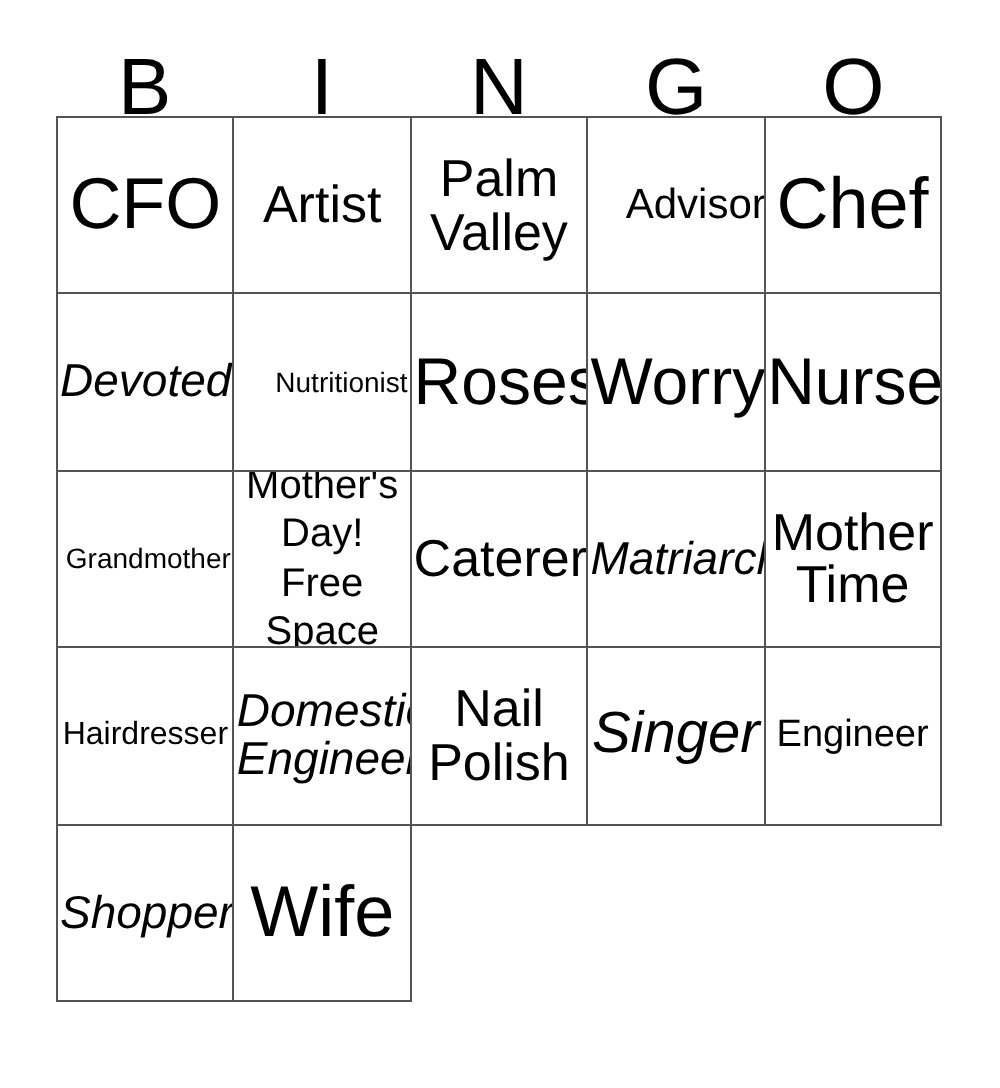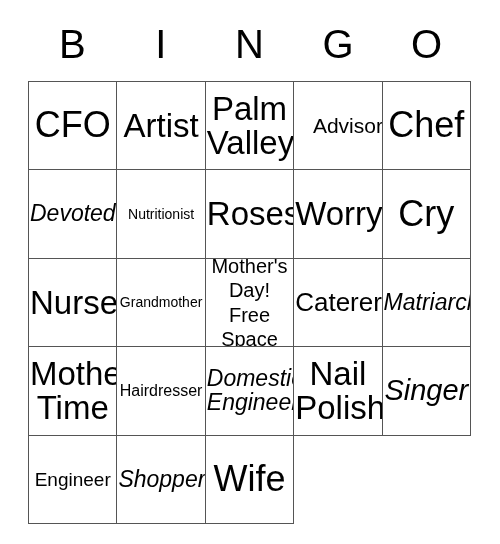--- a/index.html
+++ b/index.html
@@ -35,21 +35,21 @@
     justify-content: center;
     font-size: 40px;
     line-height: 44px;
     font-weight: 400;
     letter-spacing: 0px;
     color: #000000;
   }
   #grid {
     position: absolute;
     left: 28px;
-    top: 81px;
+    top: 58px;
     width: 443px;
     height: 443px;
     box-sizing: border-box;
     border-top: 1px solid #555555;
     border-left: 1px solid #555555;
     display: grid;
     grid-template-columns: repeat(5, 1fr);
     grid-template-rows: repeat(5, 1fr);
   }
   .cell {
@@ -66,28 +66,28 @@
   .cell-text {
     display: block;
     width: 100%;
     line-height: 1.02;
     white-space: pre-line;
     color: #000000;
   }
   
   .sz-xxl  { font-size: 36px; }
   .sz-xl   { font-size: 33px; }
-  .sz-l    { font-size: 33px; }
+  .sz-l    { font-size: 26px; }
   .sz-ml   { font-size: 29px; font-style: italic; }
   .sz-m    { font-size: 26px; text-align: center; }
   .sz-sm   { font-size: 23px; font-style: italic; }
   .sz-s    { font-size: 21px; margin-left: 20px; }
   .sz-xs   { font-size: 19px; }
   .sz-xxs  { font-size: 16px; }
-  .sz-tiny { font-size: 14px; }
+  .sz-tiny { font-size: 14px; text-align: right; }
   .sz-free { font-size: 20px; line-height: 1.22; }
 </style>
 </head>
 <body>
 
 <div id="bingo-card">
 
   <div id="header-row">
       <div class="header-letter">B</div>
       <div class="header-letter">I</div>
@@ -117,23 +117,20 @@
         <span class="cell-text sz-sm">Devoted</span>
       </div>
       <div class="cell">
         <span class="cell-text sz-tiny">Nutritionist</span>
       </div>
       <div class="cell">
         <span class="cell-text sz-xl">Roses</span>
       </div>
       <div class="cell">
         <span class="cell-text sz-xl">Worry</span>
-      </div>
-      <div class="cell">
-        <span class="cell-text sz-xxl">Cry</span>
       </div>
       <div class="cell">
         <span class="cell-text sz-xl">Nurse</span>
       </div>
       <div class="cell">
         <span class="cell-text sz-tiny">Grandmother</span>
       </div>
       <div class="cell">
         <span class="cell-text sz-free">Mother's
 Day!

